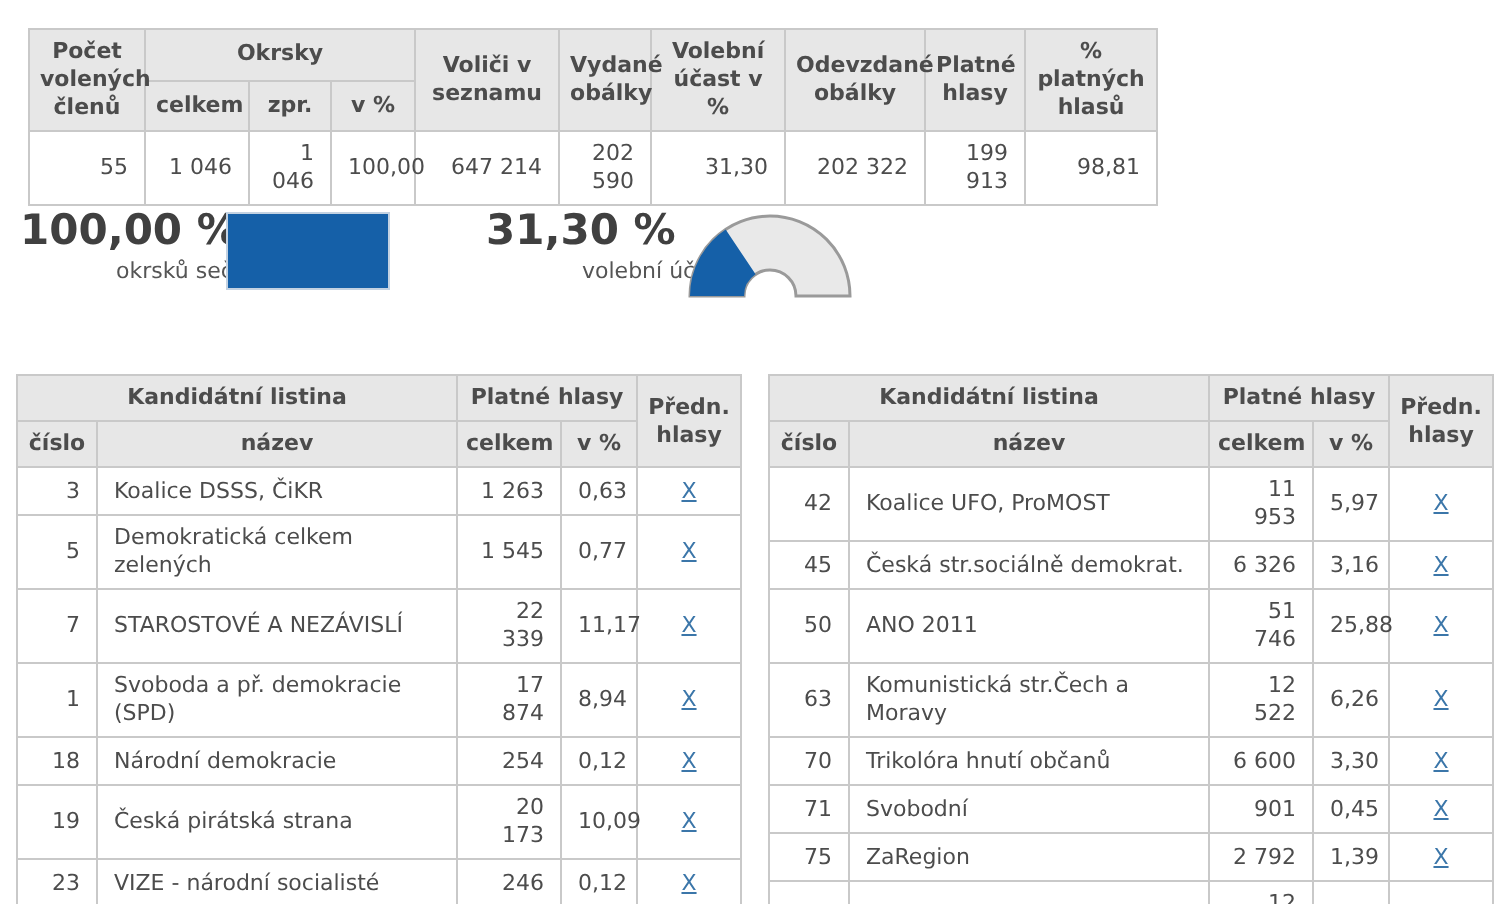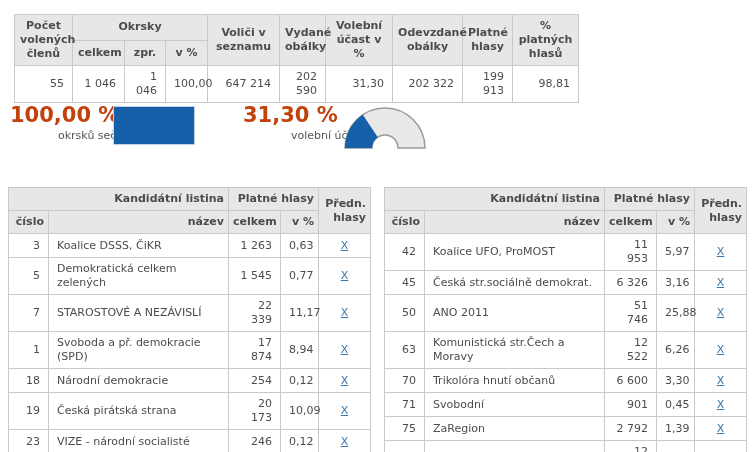--- a/index.html
+++ b/index.html
@@ -19,37 +19,37 @@
 
   
   .summary-wrap { position:absolute; left:14px; top:14px; }
   .summary { width:564px; }
   .summary td { height:26px; }
   .c-members{width:58px}.c-okr-celkem{width:52px}.c-okr-zpr{width:41px}.c-okr-pct{width:42px}
   .c-voters{width:72px}.c-issued{width:46px}.c-turnout{width:67px}
   .c-returned{width:70px}.c-valid{width:50px}.c-validpct{width:66px}
 
   
-  .big-pct { position:absolute; font-size:21px; font-weight:bold; color:#c2410c; letter-spacing:0; }
+  .big-pct { position:absolute; font-size:21px; font-weight:bold; color:#404040; letter-spacing:0; }
   .big-lbl { position:absolute; font-size:11px; color:#555555;margin-left:48px; }
   .counted-pct { left:10px; top:103px; }
   .counted-lbl { left:10px; top:129px; }
   .progress { position:absolute; left:113px; top:106px; width:82px; height:39px; border:1px solid #c3d2e2; background:#eeeeee; }
   .progress-fill { height:100%; background:#1560a8; }
   .turnout-pct { left:243px; top:103px; }
   .turnout-lbl { left:243px; top:129px;text-align:center; }
   .gauge { position:absolute; left:340px; top:100px; }
 
   
   .cand-wrap { position:absolute; top:187px; }
   .cand-left { left:8px; }
   .cand-right { left:384px; }
   .cand { width:362px; }
   .cc-num{width:40px}.cc-name{width:180px}.cc-tot{width:52px}.cc-pct{width:38px}.cc-pref{width:52px}
-  .cand th { height:23px; padding:3px 4px;text-align:right; }
+  .cand th { height:23px; padding:3px 4px; }
   .cand td { height:24px; padding:4px 8px; }
   .cand td.center { text-align:center; }
   .cand a { color:#3b76a9; text-decoration:underline; }
 </style>
 </head>
 <body>
 
 <div class="summary-wrap">
   <table class="summary">
     <colgroup>

